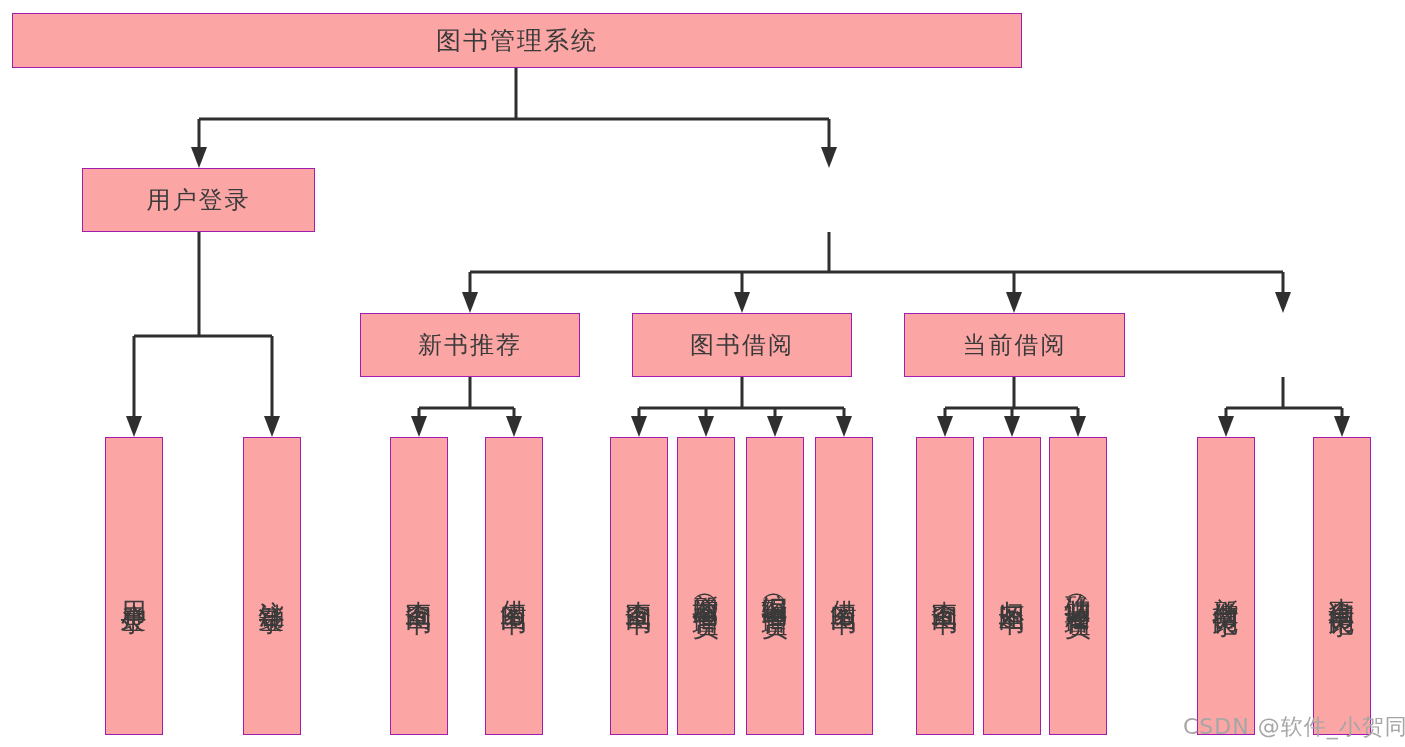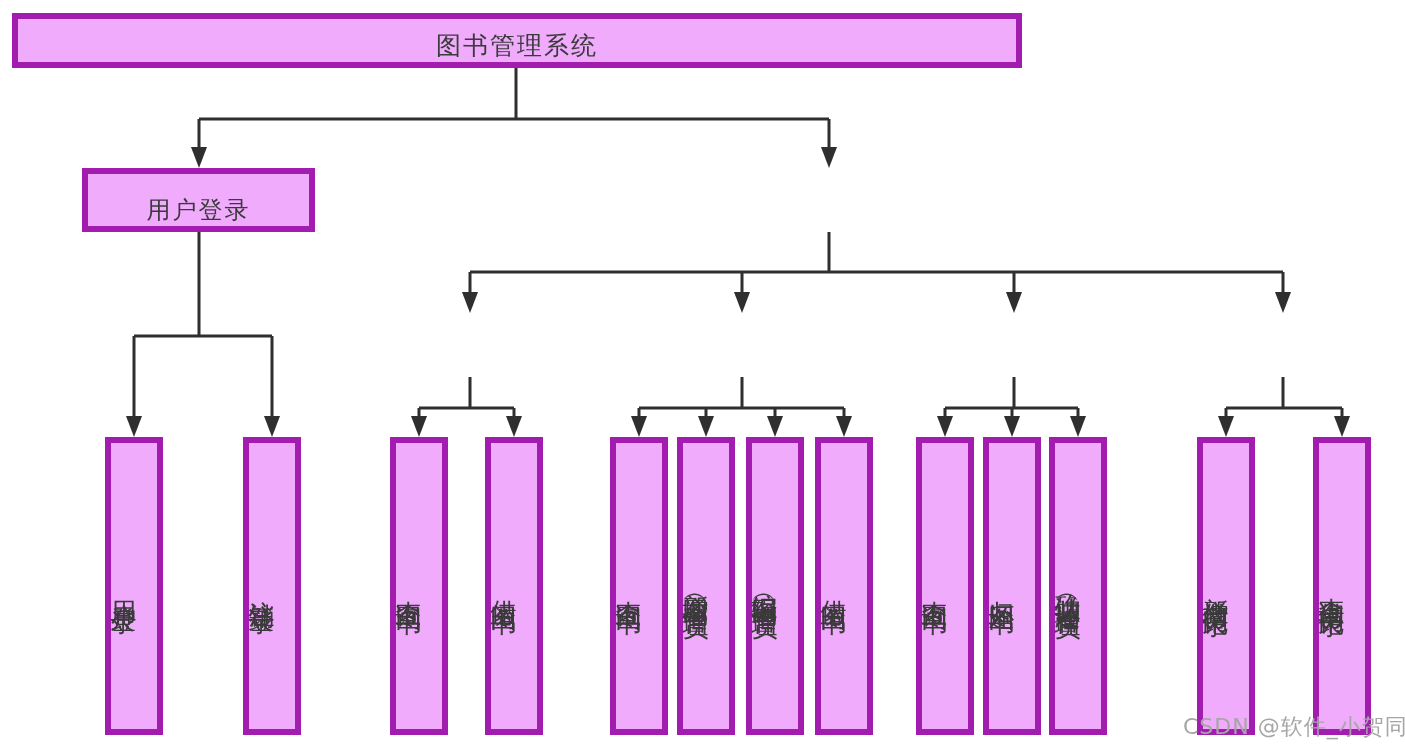--- a/index.html
+++ b/index.html
@@ -12,24 +12,24 @@
     overflow: hidden;
   }
   #connectors {
     position: absolute;
     left: 0; top: 0;
     width: 1405px; height: 747px;
   }
   .box {
     position: absolute;
     box-sizing: border-box;
-    background: #f0abfc;
-    border: 6px solid #a21caf;
+    background: #fca5a5;
+    border: 1px solid #a21caf;
     display: flex;
-    align-items: flex-end;
+    align-items: center;
     justify-content: center;
     color: #3a3a3a;
   }
   .hbox span {
     font-size: 24px;
     letter-spacing: 2px;
     white-space: nowrap;
   }
   .root span { font-size: 25px; }
   .leaf {
@@ -97,20 +97,29 @@
   </svg>
 
   <div class="box hbox root" style="left:12px;top:13px;width:1010px;height:55px">
     <span>图书管理系统</span>
   </div>
 
   <div class="box hbox" style="left:82px;top:168px;width:233px;height:64px">
     <span>用户登录</span>
   </div>
 
+  <div class="box hbox" style="left:360px;top:313px;width:220px;height:64px">
+    <span>新书推荐</span>
+  </div>
+  <div class="box hbox" style="left:632px;top:313px;width:220px;height:64px">
+    <span>图书借阅</span>
+  </div>
+  <div class="box hbox" style="left:904px;top:313px;width:221px;height:64px">
+    <span>当前借阅</span>
+  </div>
 
   <div class="box leaf" style="left:105px;top:437px;width:58px;height:298px">
     <span>用户登录</span>
   </div>
   <div class="box leaf" style="left:243px;top:437px;width:58px;height:298px">
     <span>注销登录</span>
   </div>
 
   <div class="box leaf" style="left:390px;top:437px;width:58px;height:298px">
     <span>查询图书</span>

